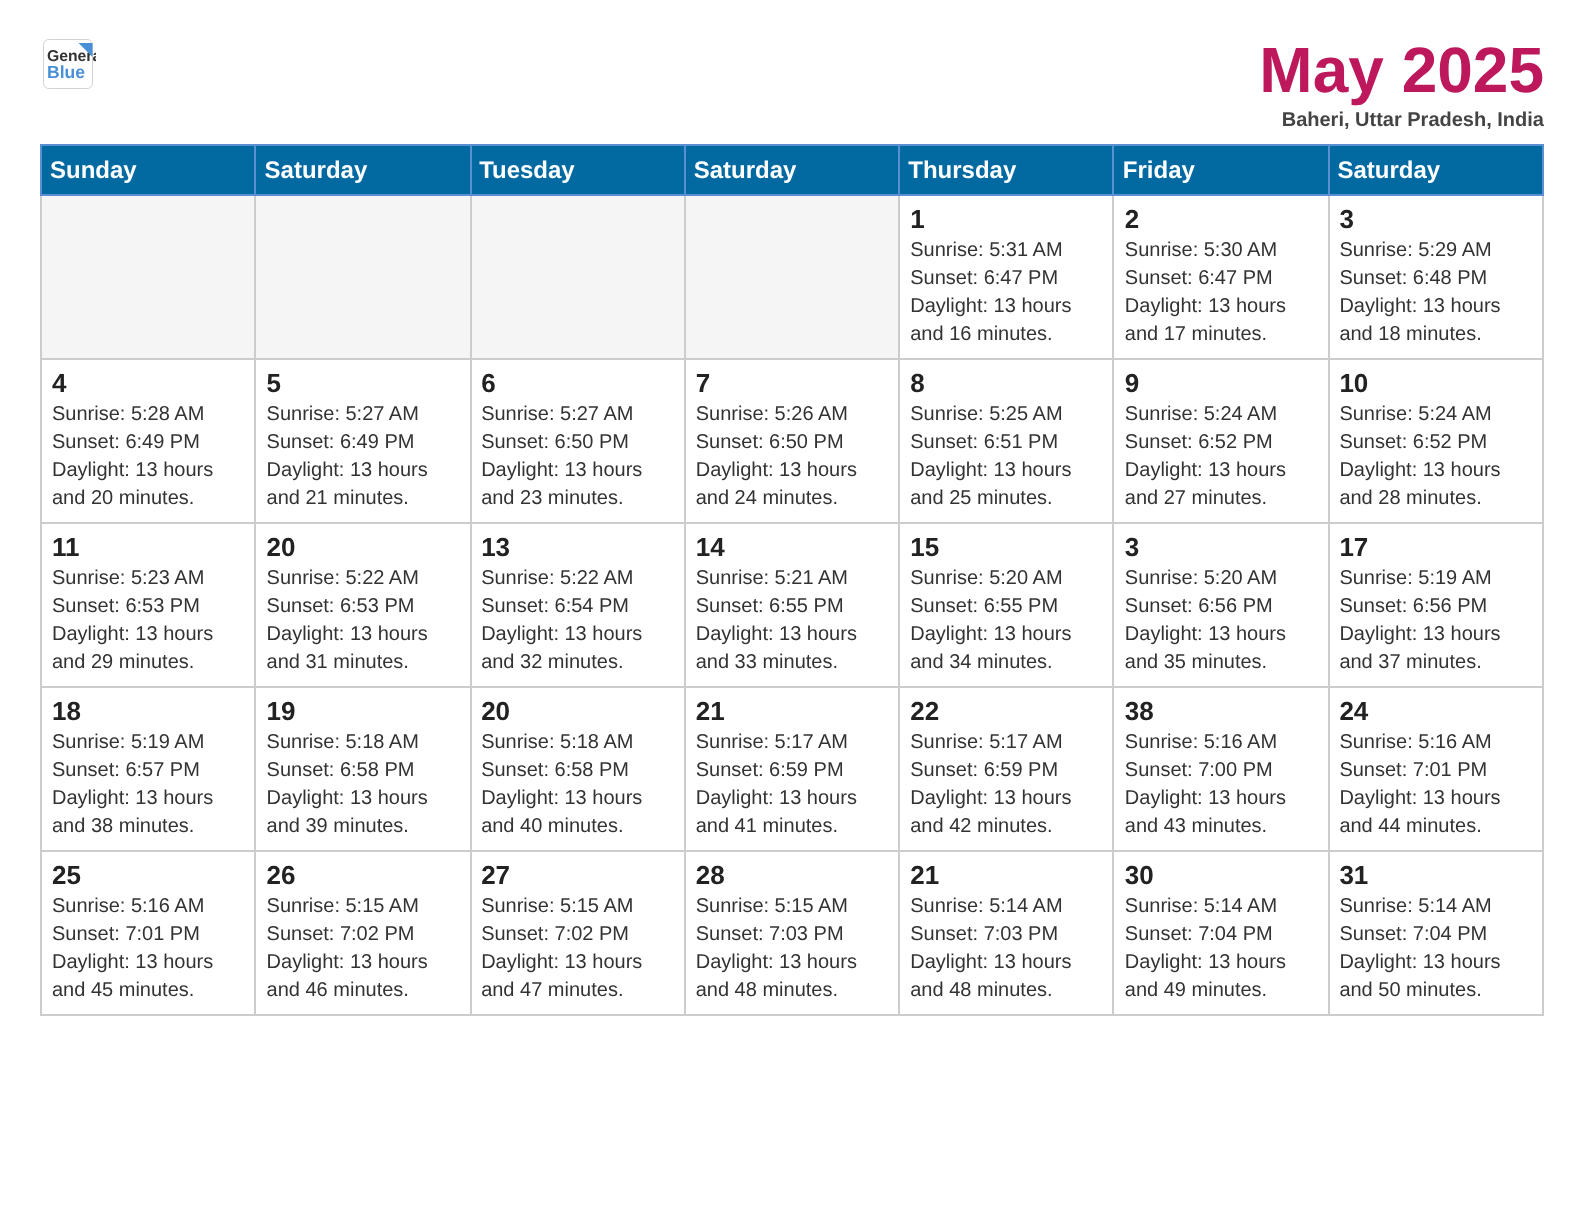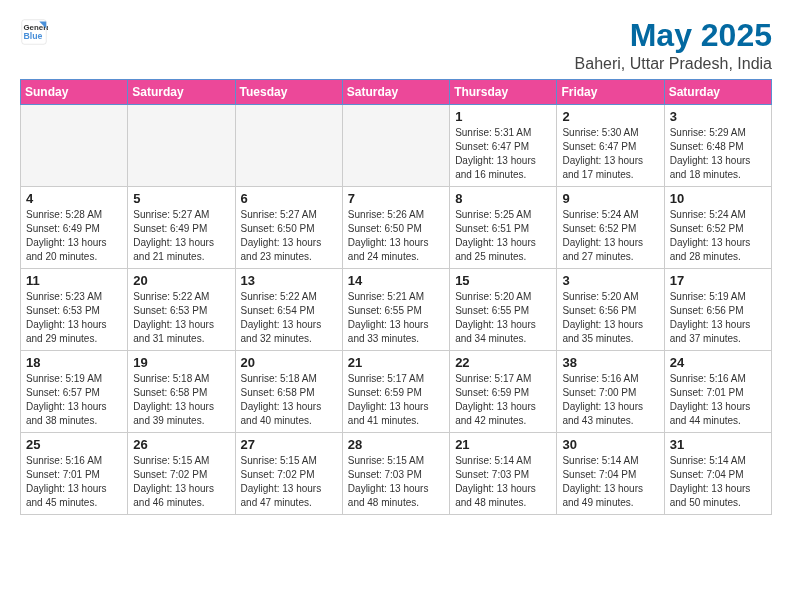--- a/index.html
+++ b/index.html
@@ -28,35 +28,36 @@
     .logo-icon {
       width: 28px;
       height: 28px;
     }
     .title-block {
       text-align: right;
     }
     .month-year {
       font-size: 32px;
       font-weight: bold;
-      color: #0369a1;
+      color: #be185d;
       line-height: 1.1;
     }
     .location {
-      font-size: 16px;
+      font-size: 10px;
       color: #444;
       margin-top: 2px;
+      font-weight: bold;
     }
     table {
       width: 100%;
       border-collapse: collapse;
       table-layout: fixed;
     }
     thead tr th {
-      background: #ec4899;
+      background: #0369a1;
       color: #fff;
       font-size: 12px;
       font-weight: bold;
       padding: 5px 4px;
       text-align: left;
       border: 1px solid #5a8fd1;
     }
     tbody tr td {
       border: 1px solid #ccc;
       vertical-align: top;

